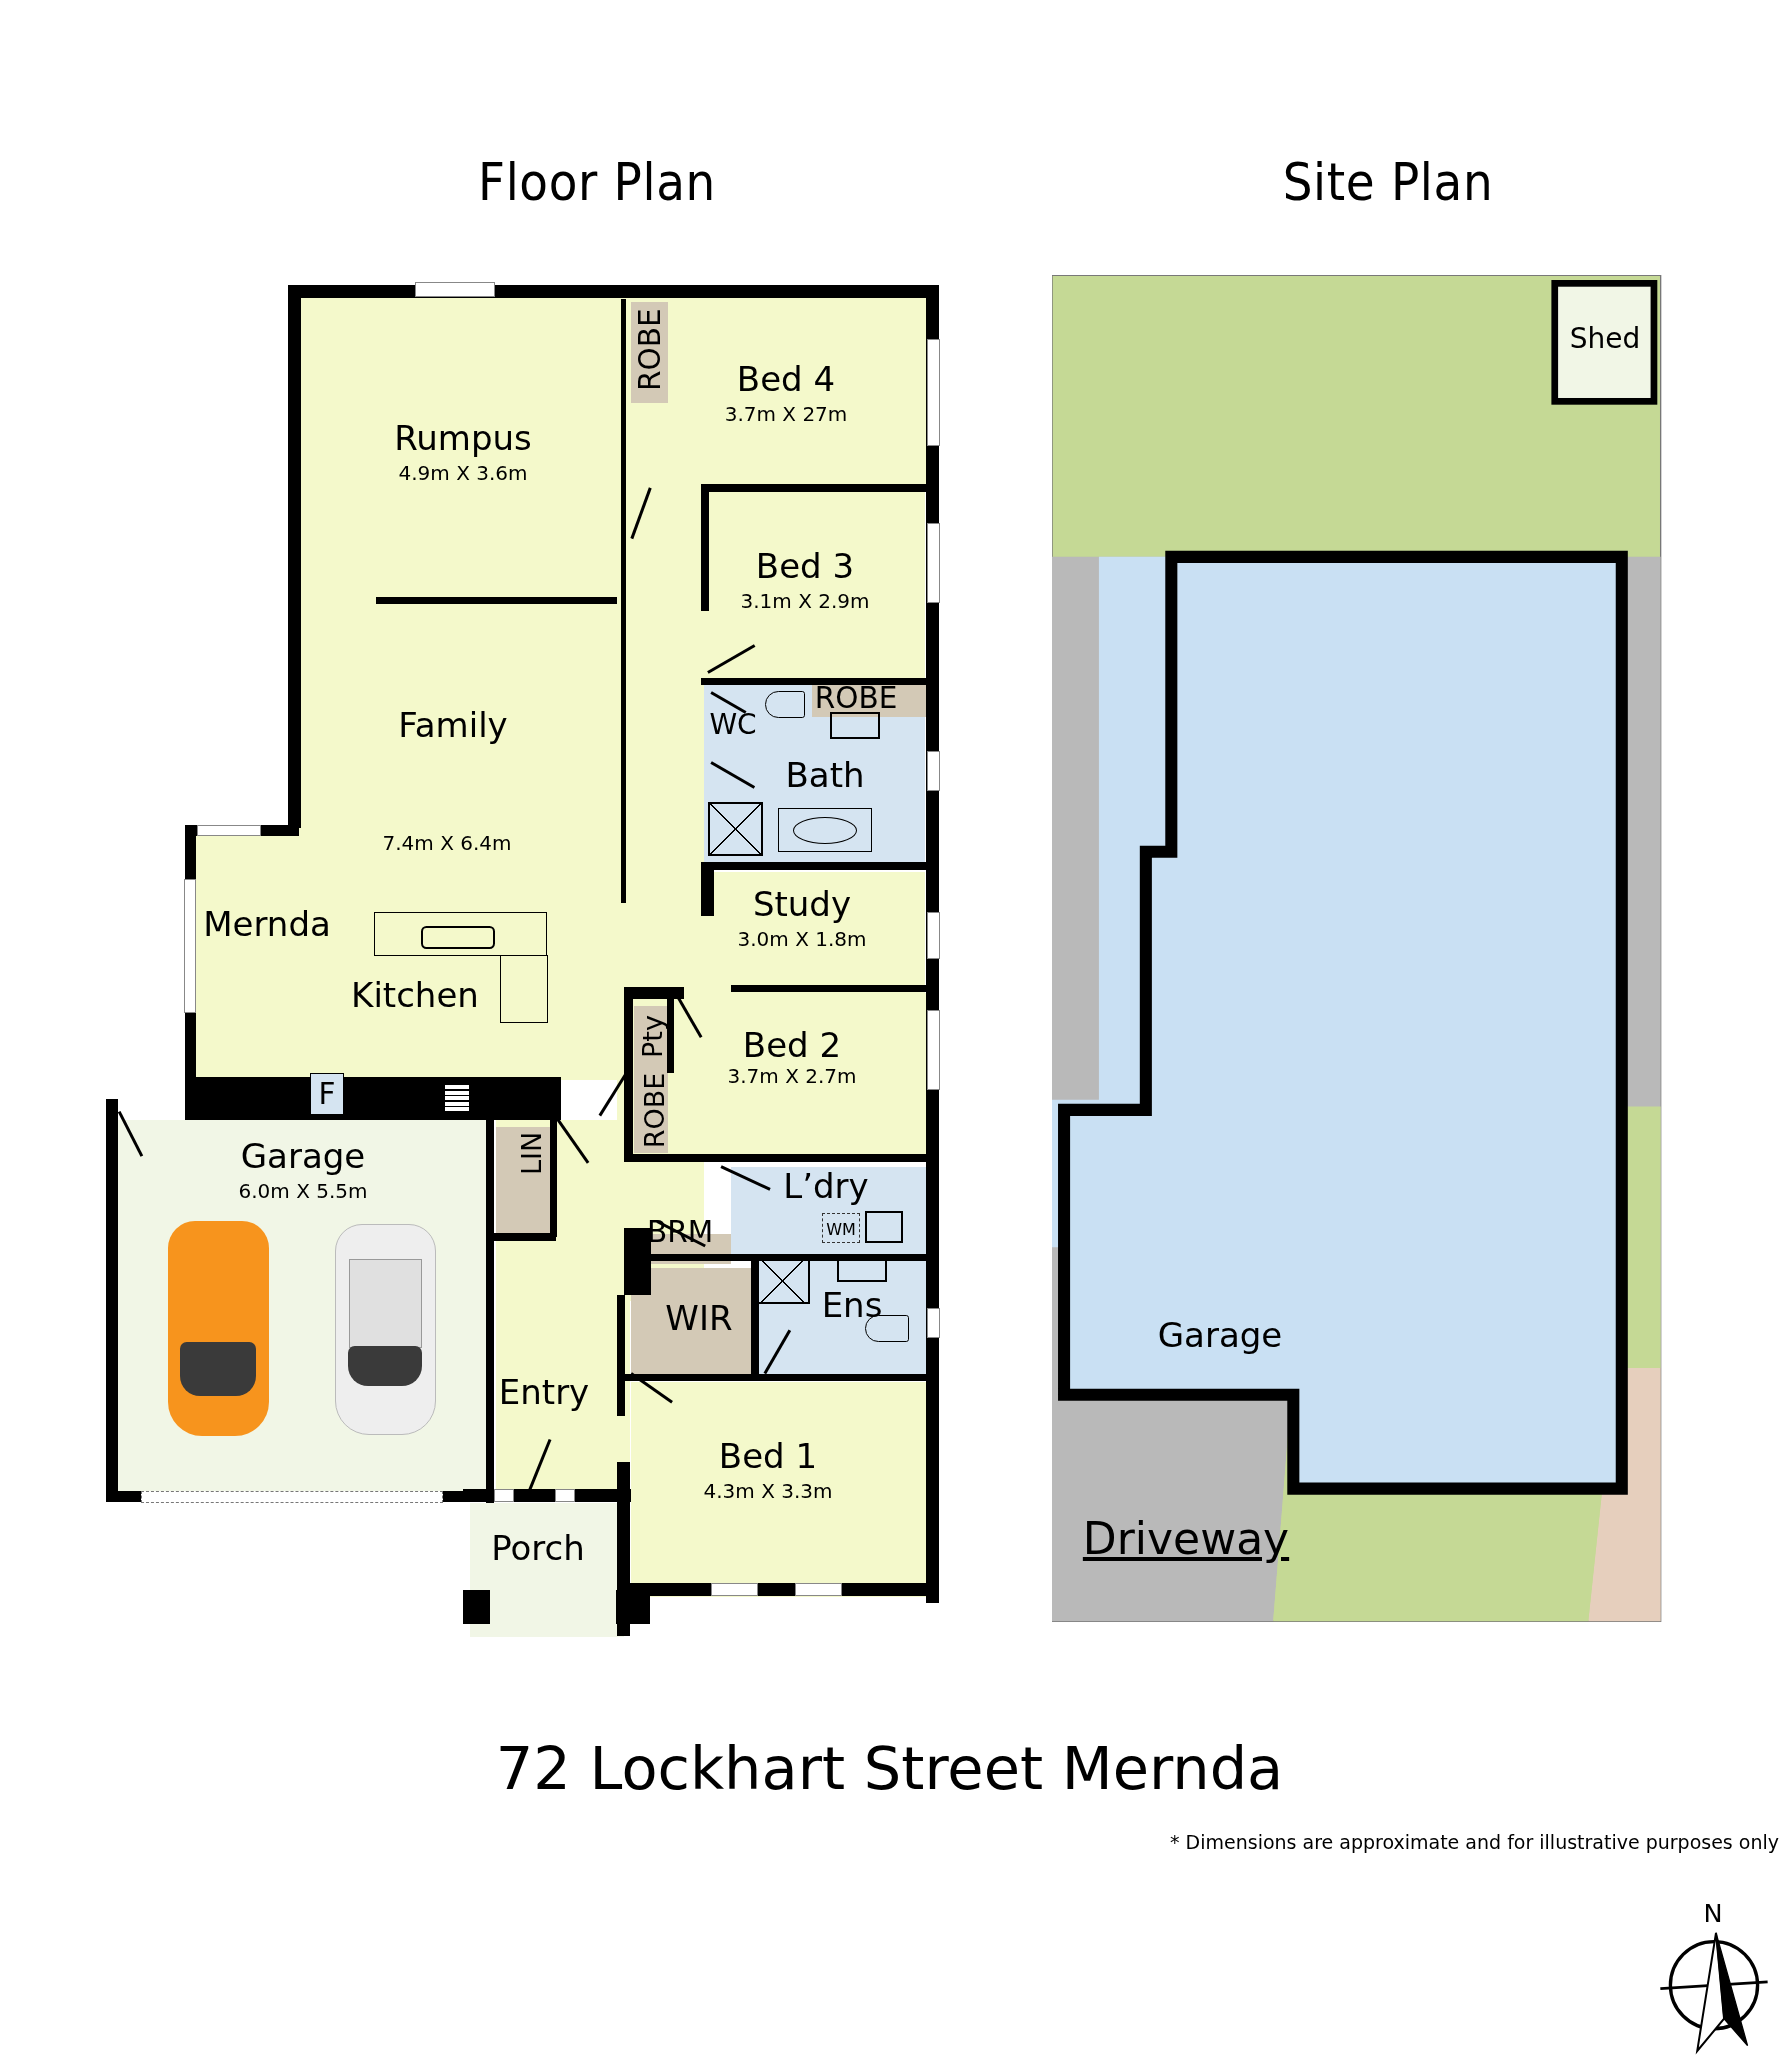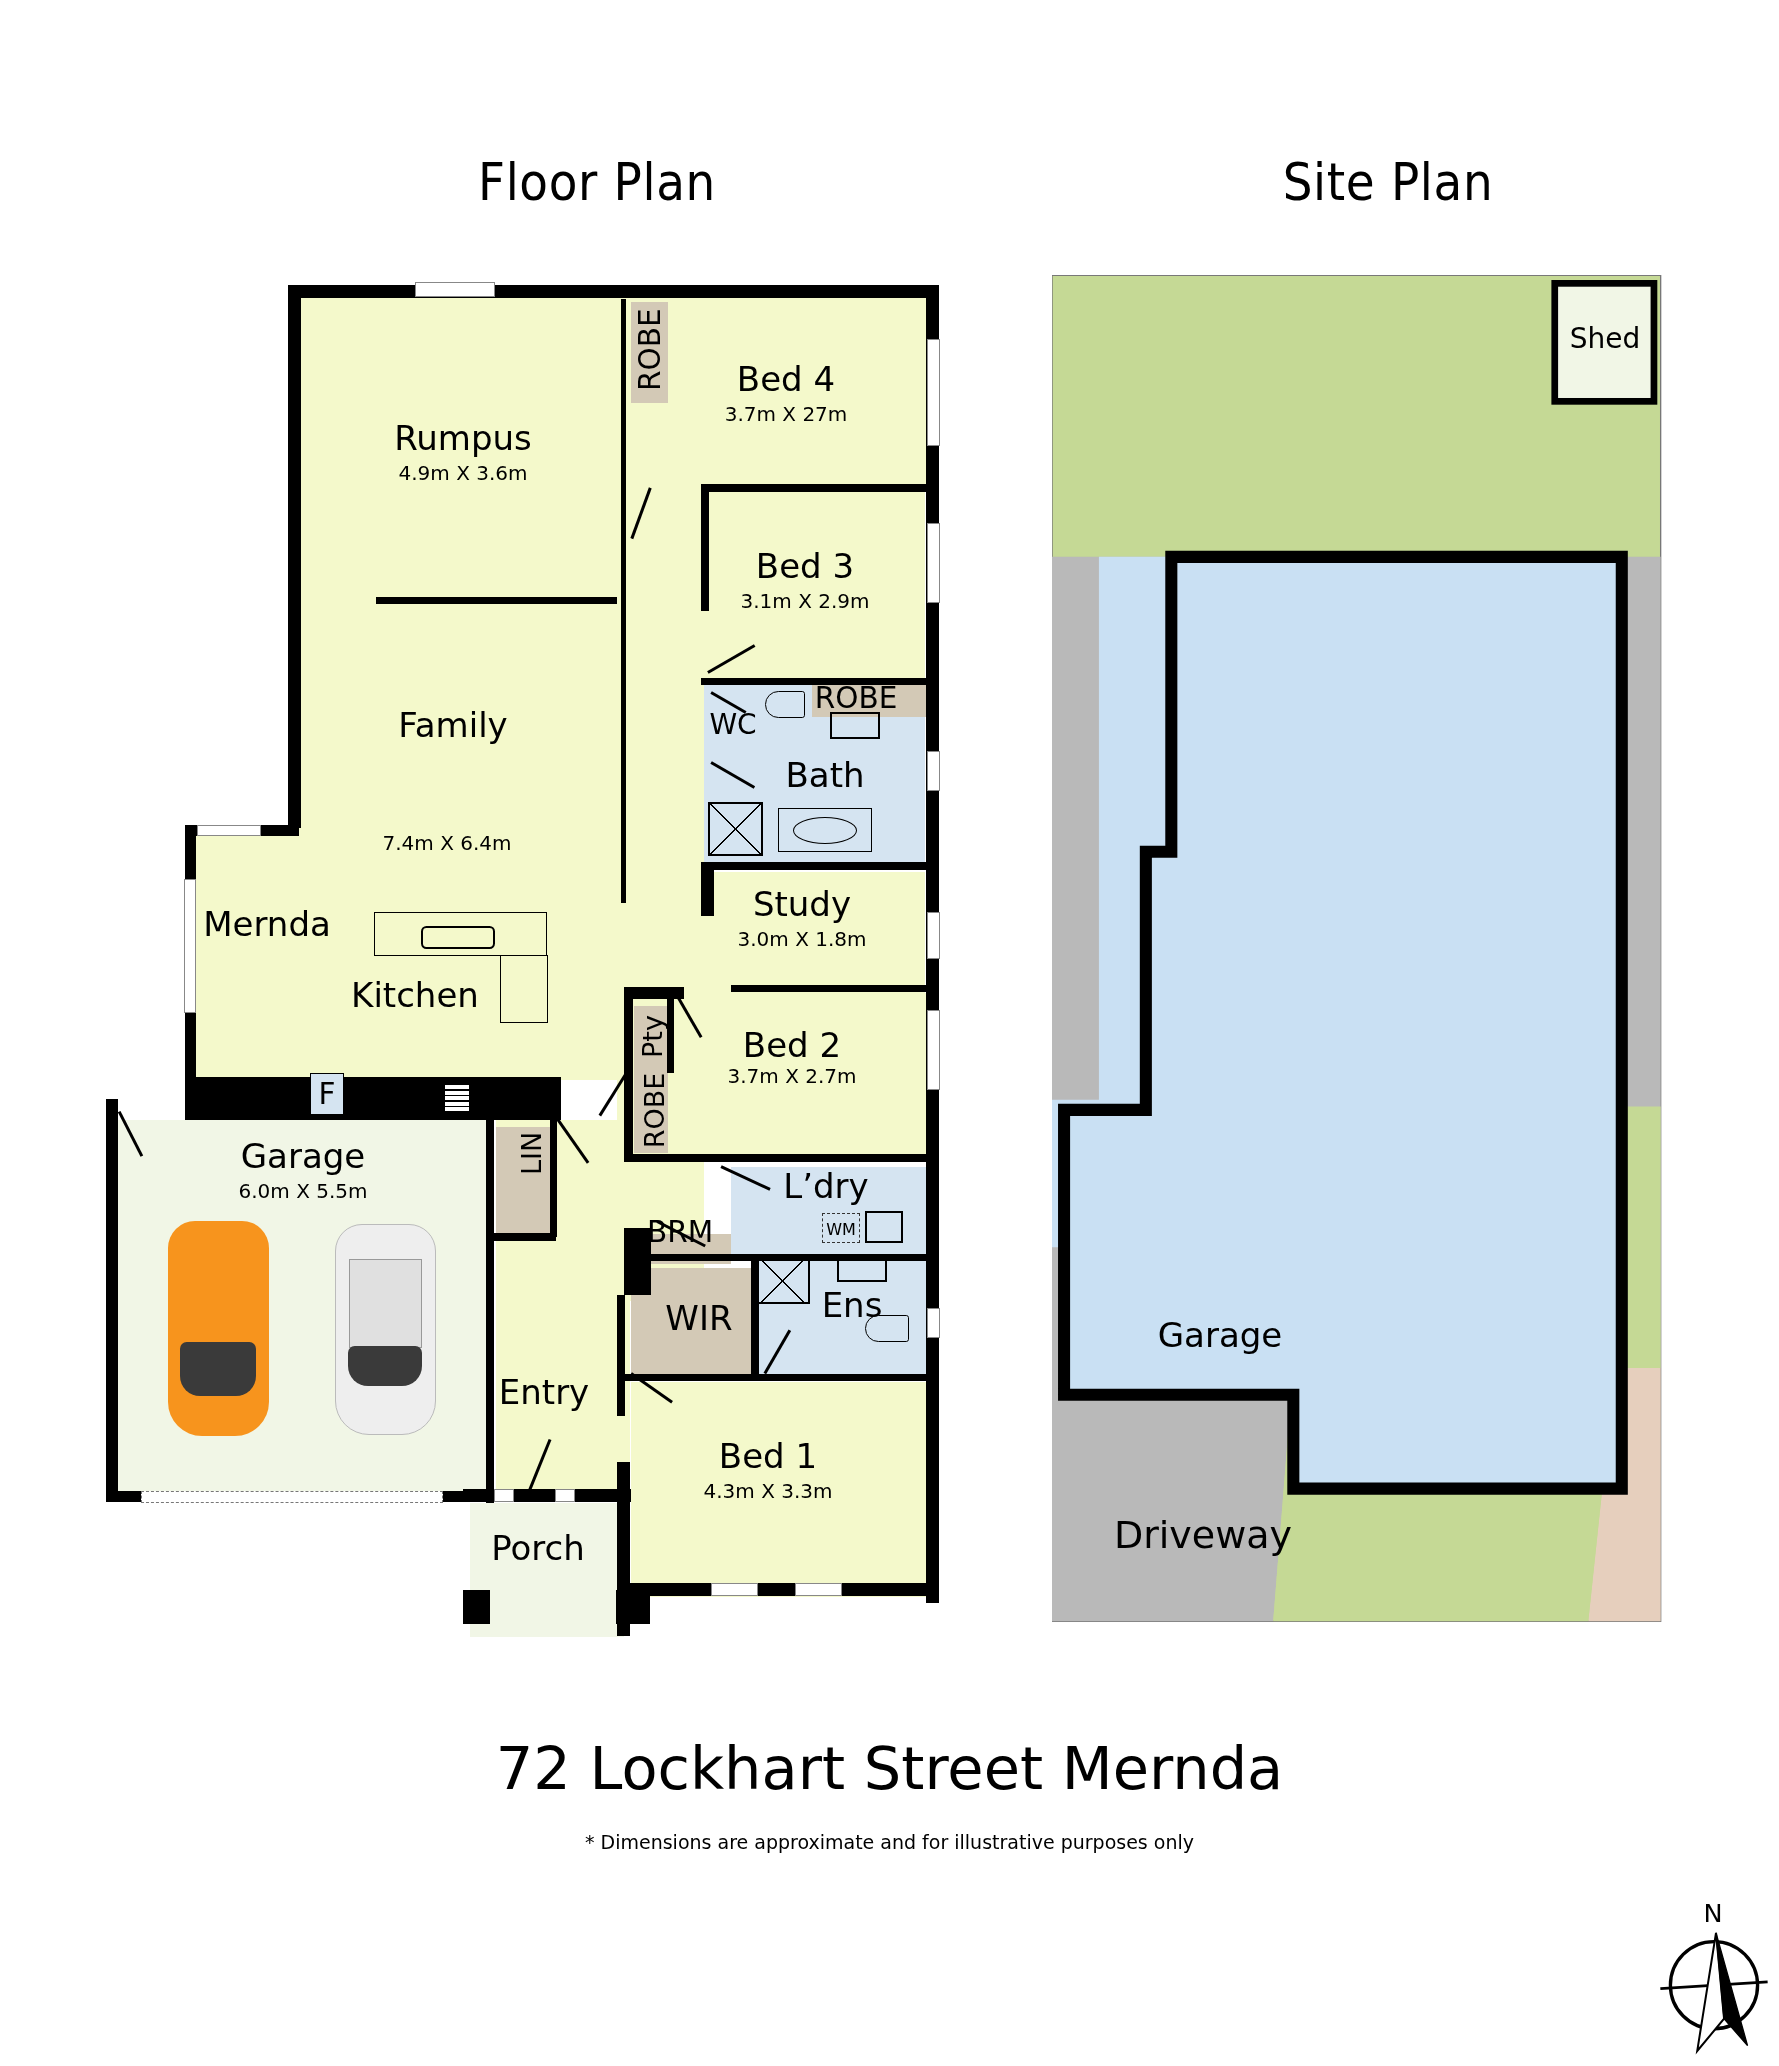--- a/index.html
+++ b/index.html
@@ -199,25 +199,25 @@
     <polygon points="0,1630 360,1630 330,2008 0,2008" fill="#b9b9b9"></polygon>
     <polygon points="840,1630 908,1630 908,2008 800,2008" fill="#e6cfbd"></polygon>
     <polygon points="808,1240 908,1240 908,1630 808,1630" fill="#c5d995"></polygon>
     <polygon points="360,1630 840,1630 800,2008 330,2008" fill="#c5d995"></polygon>
     <polygon points="70,1230 70,420 800,420 800,1590 360,1590 360,1450 0,1450 0,1230" fill="#c9e0f3"></polygon>
     <polygon points="178,420 850,420 850,1810 360,1810 360,1670 18,1670 18,1245 140,1245 140,860 178,860" fill="#c9e0f3" stroke="#000" stroke-width="18"></polygon>
     <rect x="750" y="12" width="148" height="176" fill="#f1f6e6" stroke="#000" stroke-width="10"></rect>
   </svg>
   <div class="lbl" style="left:553px;top:47px;font-size:28px;">Shed</div>
   <div class="lbl" style="left:168px;top:1040px;font-size:34px;">Garage</div>
-  <div class="lbl" style="left:151px;top:1238px;font-size:38px;">Driveway</div>
+  <div class="lbl" style="left:134px;top:1238px;font-size:44px;text-decoration:underline;">Driveway</div>
 </div>
 
 <div class="abs" style="left:0;top:1734px;width:1779px;text-align:center;font-size:59px;">72 Lockhart Street Mernda</div>
-<div class="abs" style="left:0;top:1831px;width:1779px;text-align:center;font-size:19px;">* Dimensions are approximate and for illustrative purposes only</div>
+<div class="abs" style="left:0;top:1831px;width:1779px;text-align:right;font-size:19px;">* Dimensions are approximate and for illustrative purposes only</div>
 
 <div class="abs" style="left:1657px;top:1898px;width:114px;height:161px;">
   <div style="position:absolute;left:39px;top:0;width:34px;text-align:center;font-size:25.5px;">N</div>
   <svg width="114" height="161" viewBox="0 0 170 240" style="position:absolute;left:0;top:0;">
     <circle cx="85" cy="130" r="65" fill="none" stroke="#000" stroke-width="5"></circle>
     <line x1="5" y1="135" x2="165" y2="125" stroke="#000" stroke-width="4"></line>
     <polygon points="88,52 60,228 100,180" fill="#fff" stroke="#000" stroke-width="3"></polygon>
     <polygon points="88,52 100,180 135,220" fill="#000" stroke="#000" stroke-width="2"></polygon>
   </svg>
 </div>

